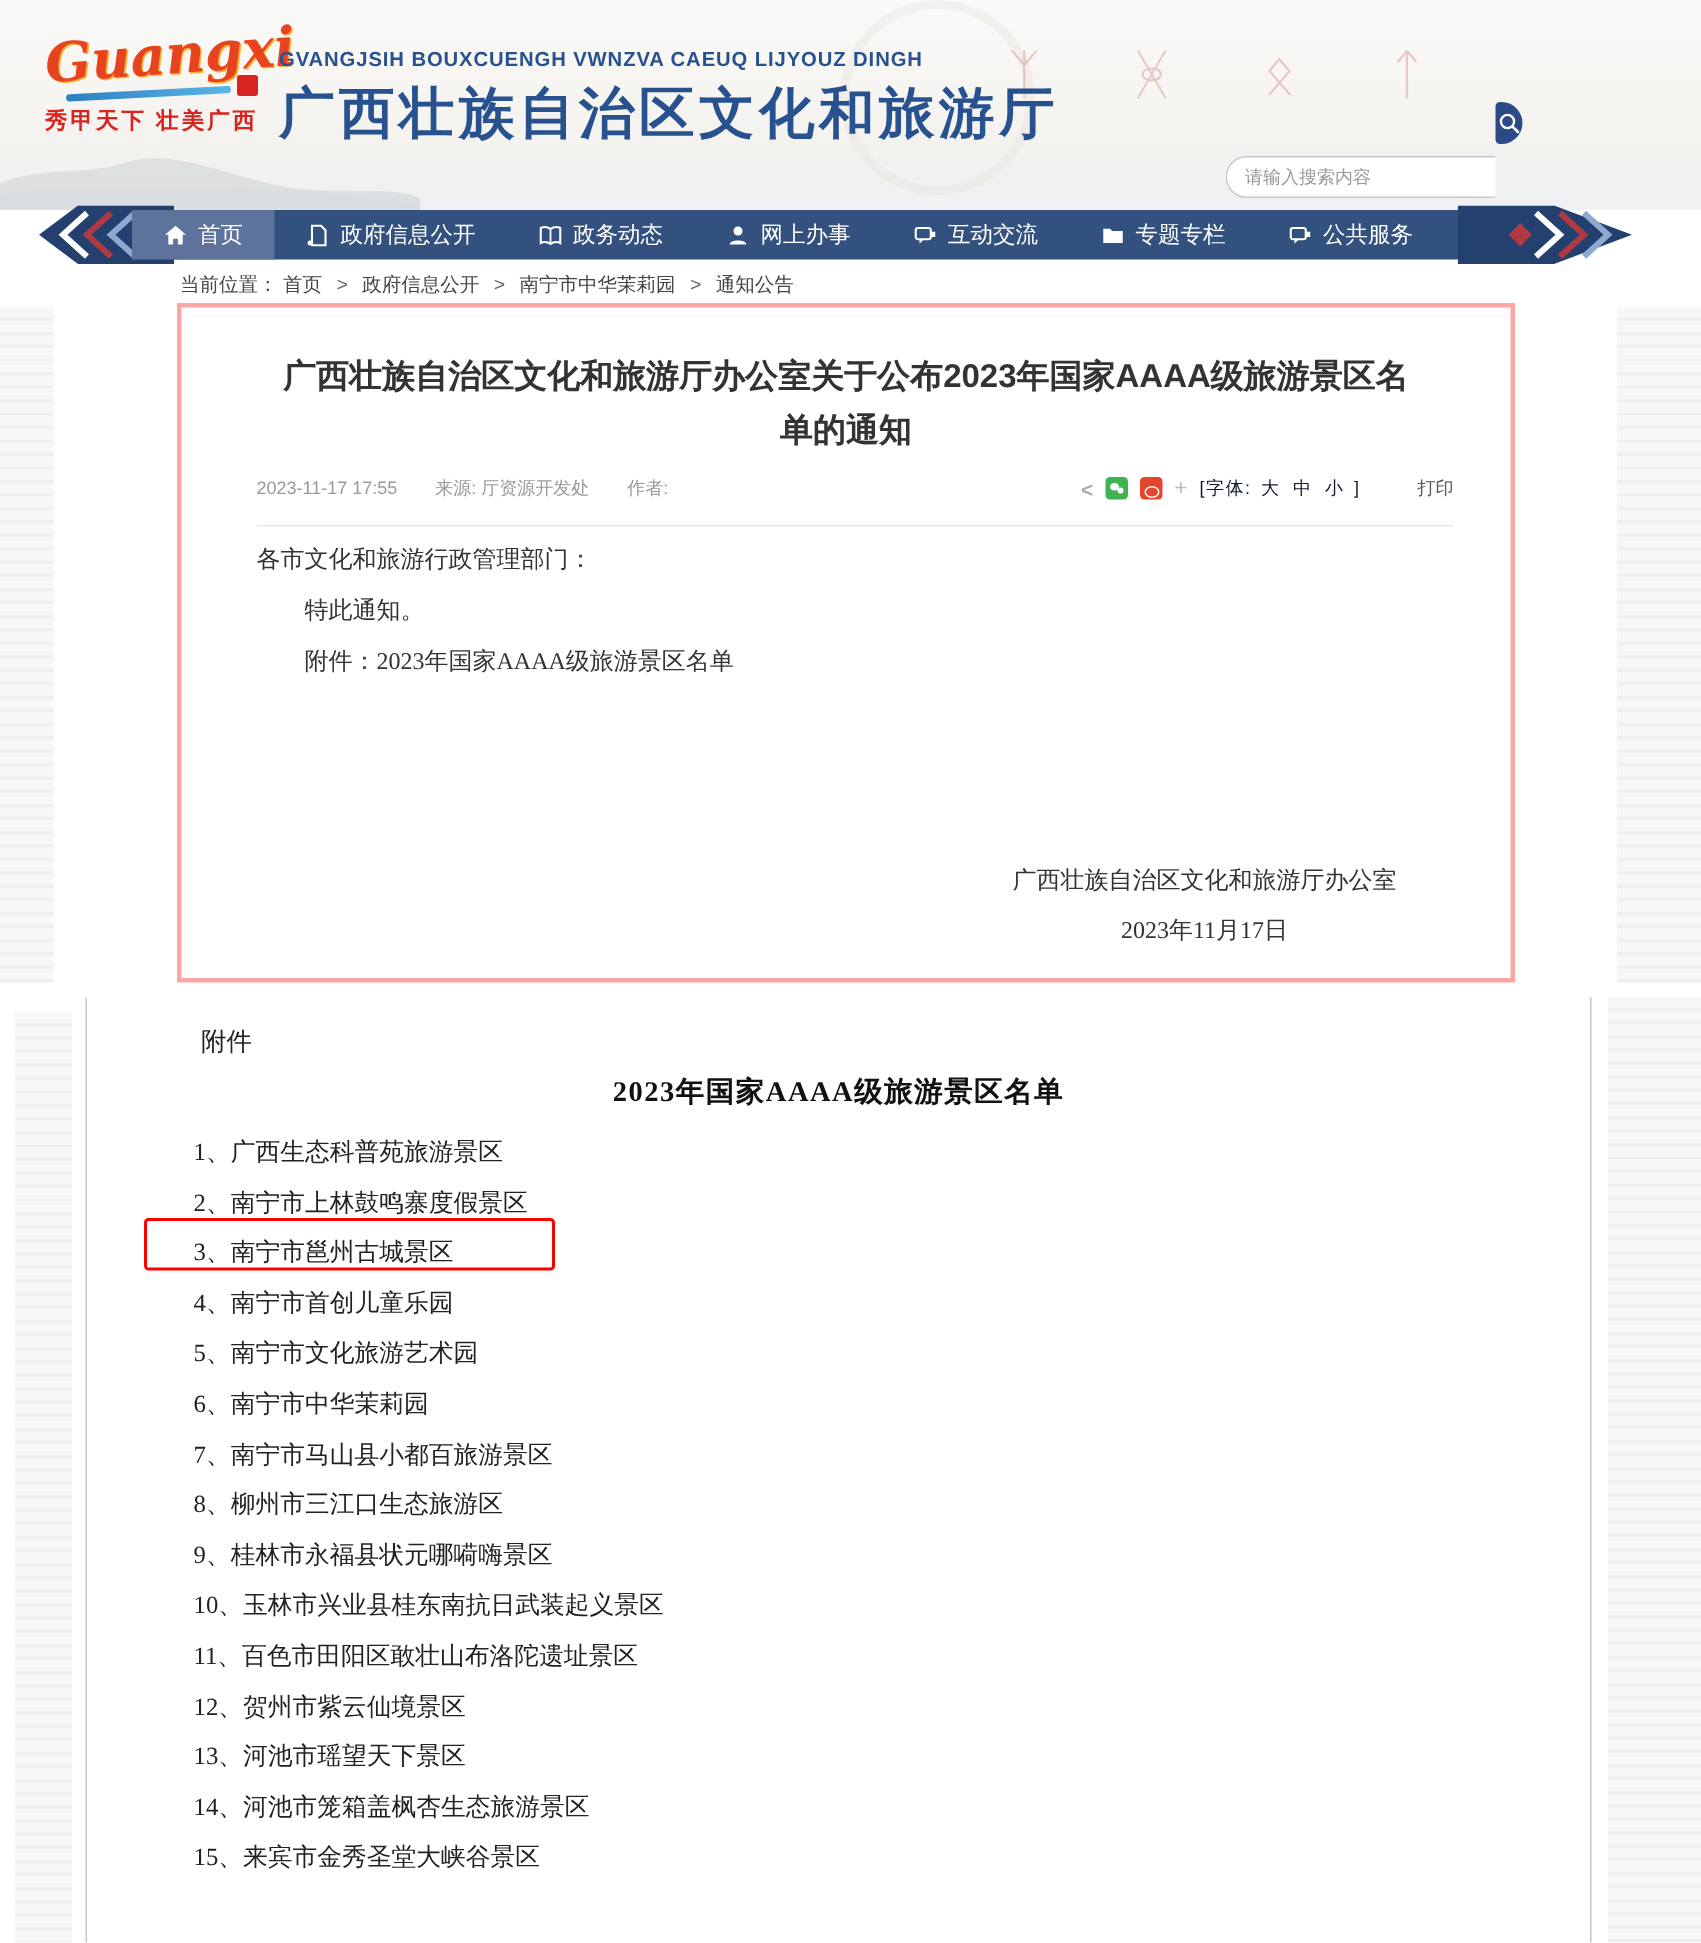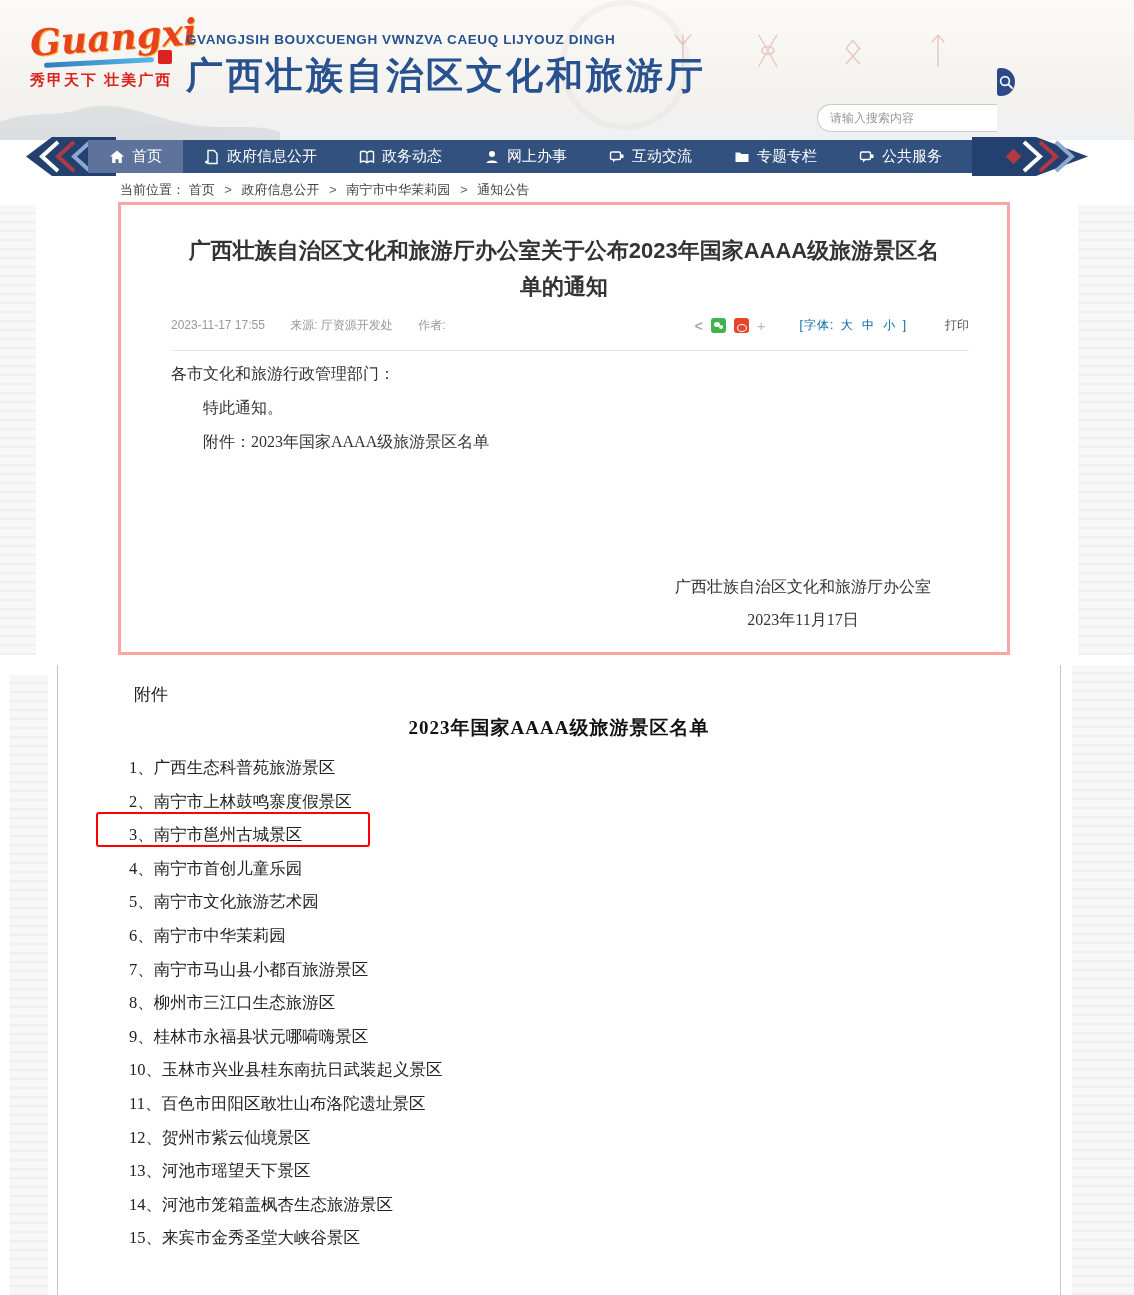--- a/index.html
+++ b/index.html
@@ -61,21 +61,21 @@
   .meta-left span { margin-right:22px; }
   .meta-right { margin-left:auto; display:flex; align-items:center; gap:8px; }
   .share-glyph { color:#aaa; font-weight:bold; font-size:14px; cursor:pointer; }
   .sq-ico { width:15px; height:15px; border-radius:3px; position:relative; cursor:pointer; display:inline-block; }
   .sq-wechat { background:var(--wechat-green); }
   .sq-wechat::before { content:""; position:absolute; left:3px; top:4px; width:6px; height:5px; background:#fff; border-radius:50%; }
   .sq-wechat::after { content:""; position:absolute; left:8px; top:7px; width:4px; height:4px; background:#fff; border-radius:50%; }
   .sq-weibo { background:var(--weibo-red); }
   .sq-weibo::before { content:""; position:absolute; left:3px; top:6px; width:8px; height:6px; border:1.5px solid #fff; border-radius:50% 50% 50% 50%; }
   .plus-glyph { color:#bbb; font-size:15px; cursor:pointer; }
-  .font-ctl { color:#0369a1; margin-left:26px; letter-spacing:1px; }
+  .font-ctl { color:#0f172a; letter-spacing:1px; }
   .font-ctl b { font-weight:normal; cursor:pointer; margin:0 2px; }
   .print-lbl { margin-left:30px; color:#555; cursor:pointer; }
   #meta-divider { position:absolute; left:50px; right:38px; top:145px; border-bottom:1px solid #e8e8e8; }
   #article-body { position:absolute; left:50px; right:46px; top:152px; font-size:16px; color:#333;
     line-height:34px; text-align:justify; font-family:"Liberation Serif", serif; }
   #article-body p.ind { text-indent:2em; }
   #sign-block { position:absolute; right:76px; top:372px; text-align:center; font-size:16px; color:#333;
     font-family:"Liberation Serif", serif; }
   #sign-block .sign-date { margin-top:12px; }
 

